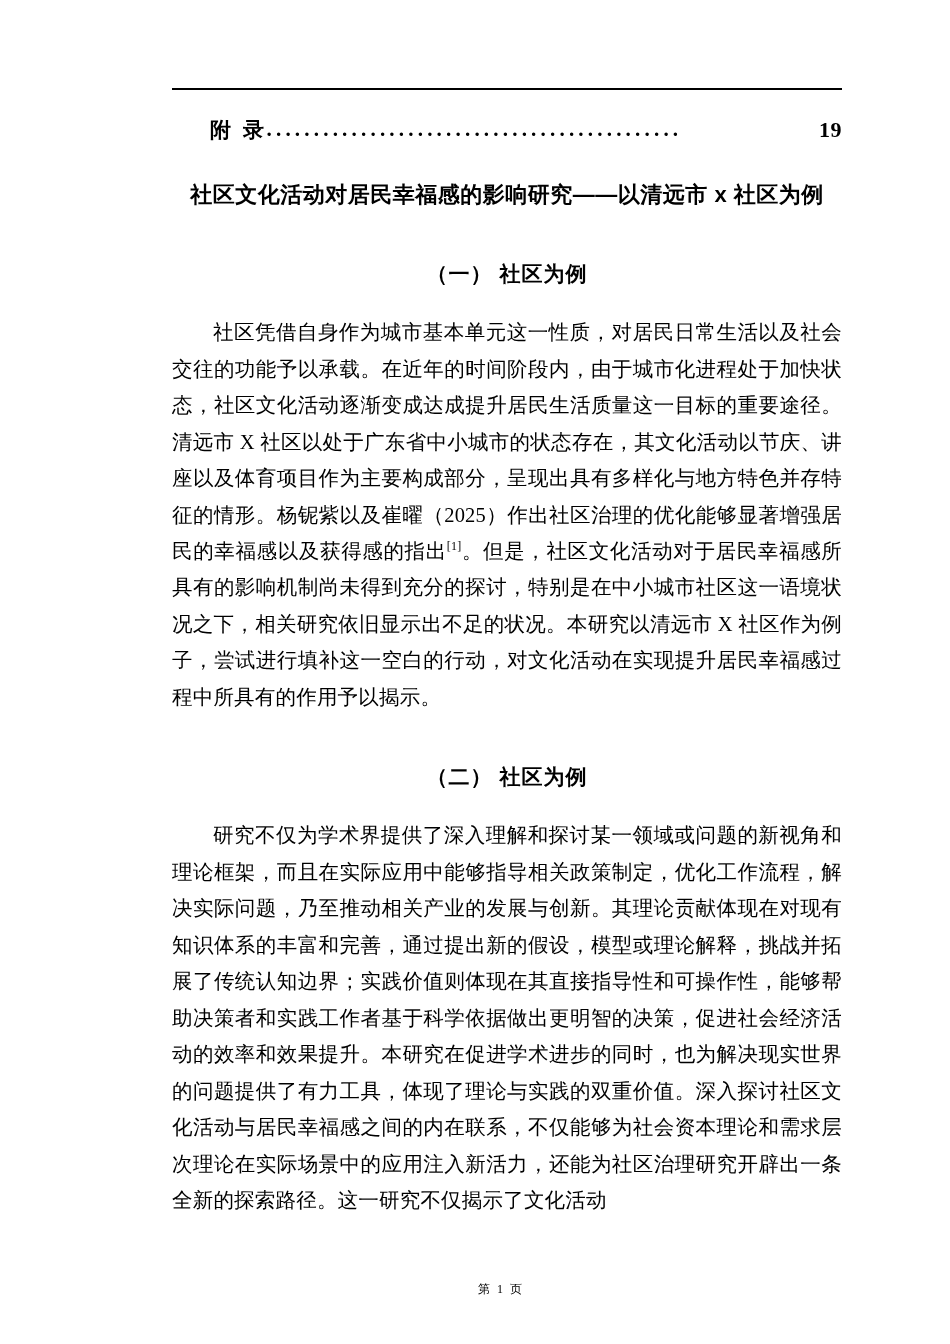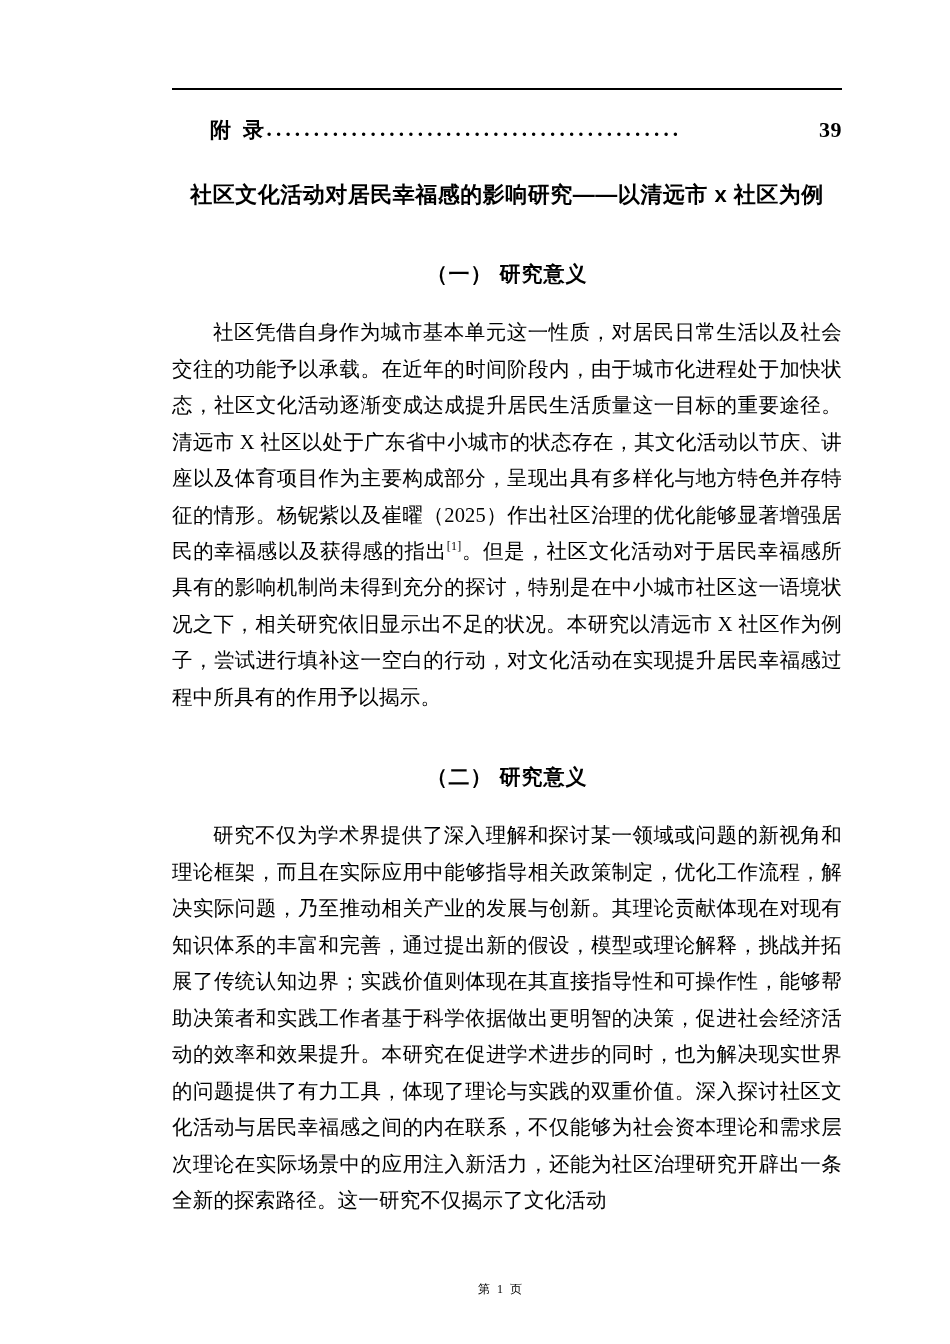--- a/index.html
+++ b/index.html
@@ -108,29 +108,29 @@
 </head>
 <body>
 
 <div class="page">
 
   <div class="top-rule"></div>
 
   <div class="toc-line">
     <span class="toc-label">附  录</span>
     <span class="toc-dots">............................................</span>
-    <span class="toc-page">39</span>
+    <span class="toc-page">19</span>
   </div>
 
   <h1 class="doc-title">社区文化活动对居民幸福感的影响研究——以清远市 x 社区为例</h1>
 
 
-  <h3 class="subsection-title">（一） 研究意义</h3>
+  <h3 class="subsection-title">（一） 社区为例</h3>
 
   <p class="body-text"><span>社区凭借自身作为城市基本单元这一性质，对居民日常生活以及社会交往的功能予以承载。在近年的时间阶段内，由于城市化进程处于加快状态，社区文化活动逐渐变成达成提升居民生活质量这一目标的重要途径。清远市 X 社区以处于广东省中小城市的状态存在，其文化活动以节庆、讲座以及体育项目作为主要构成部分，呈现出具有多样化与地方特色并存特征的情形。杨铌紫以及崔曜（2025）作出社区治理的优化能够显著增强居民的幸福感以及获得感的指出</span><sup class="footnote-ref">[1]</sup><span>。但是，社区文化活动对于居民幸福感所具有的影响机制尚未得到充分的探讨，特别是在中小城市社区这一语境状况之下，相关研究依旧显示出不足的状况。本研究以清远市 X 社区作为例子，尝试进行填补这一空白的行动，对文化活动在实现提升居民幸福感过程中所具有的作用予以揭示。</span></p>
 
-  <h3 class="subsection-title">（二） 研究意义</h3>
+  <h3 class="subsection-title">（二） 社区为例</h3>
 
   <p class="body-text">研究不仅为学术界提供了深入理解和探讨某一领域或问题的新视角和理论框架，而且在实际应用中能够指导相关政策制定，优化工作流程，解决实际问题，乃至推动相关产业的发展与创新。其理论贡献体现在对现有知识体系的丰富和完善，通过提出新的假设，模型或理论解释，挑战并拓展了传统认知边界；实践价值则体现在其直接指导性和可操作性，能够帮助决策者和实践工作者基于科学依据做出更明智的决策，促进社会经济活动的效率和效果提升。本研究在促进学术进步的同时，也为解决现实世界的问题提供了有力工具，体现了理论与实践的双重价值。深入探讨社区文化活动与居民幸福感之间的内在联系，不仅能够为社会资本理论和需求层次理论在实际场景中的应用注入新活力，还能为社区治理研究开辟出一条全新的探索路径。这一研究不仅揭示了文化活动</p>
 
   <div class="footer">第 1 页</div>
 
 </div>
 
 </body></html>

